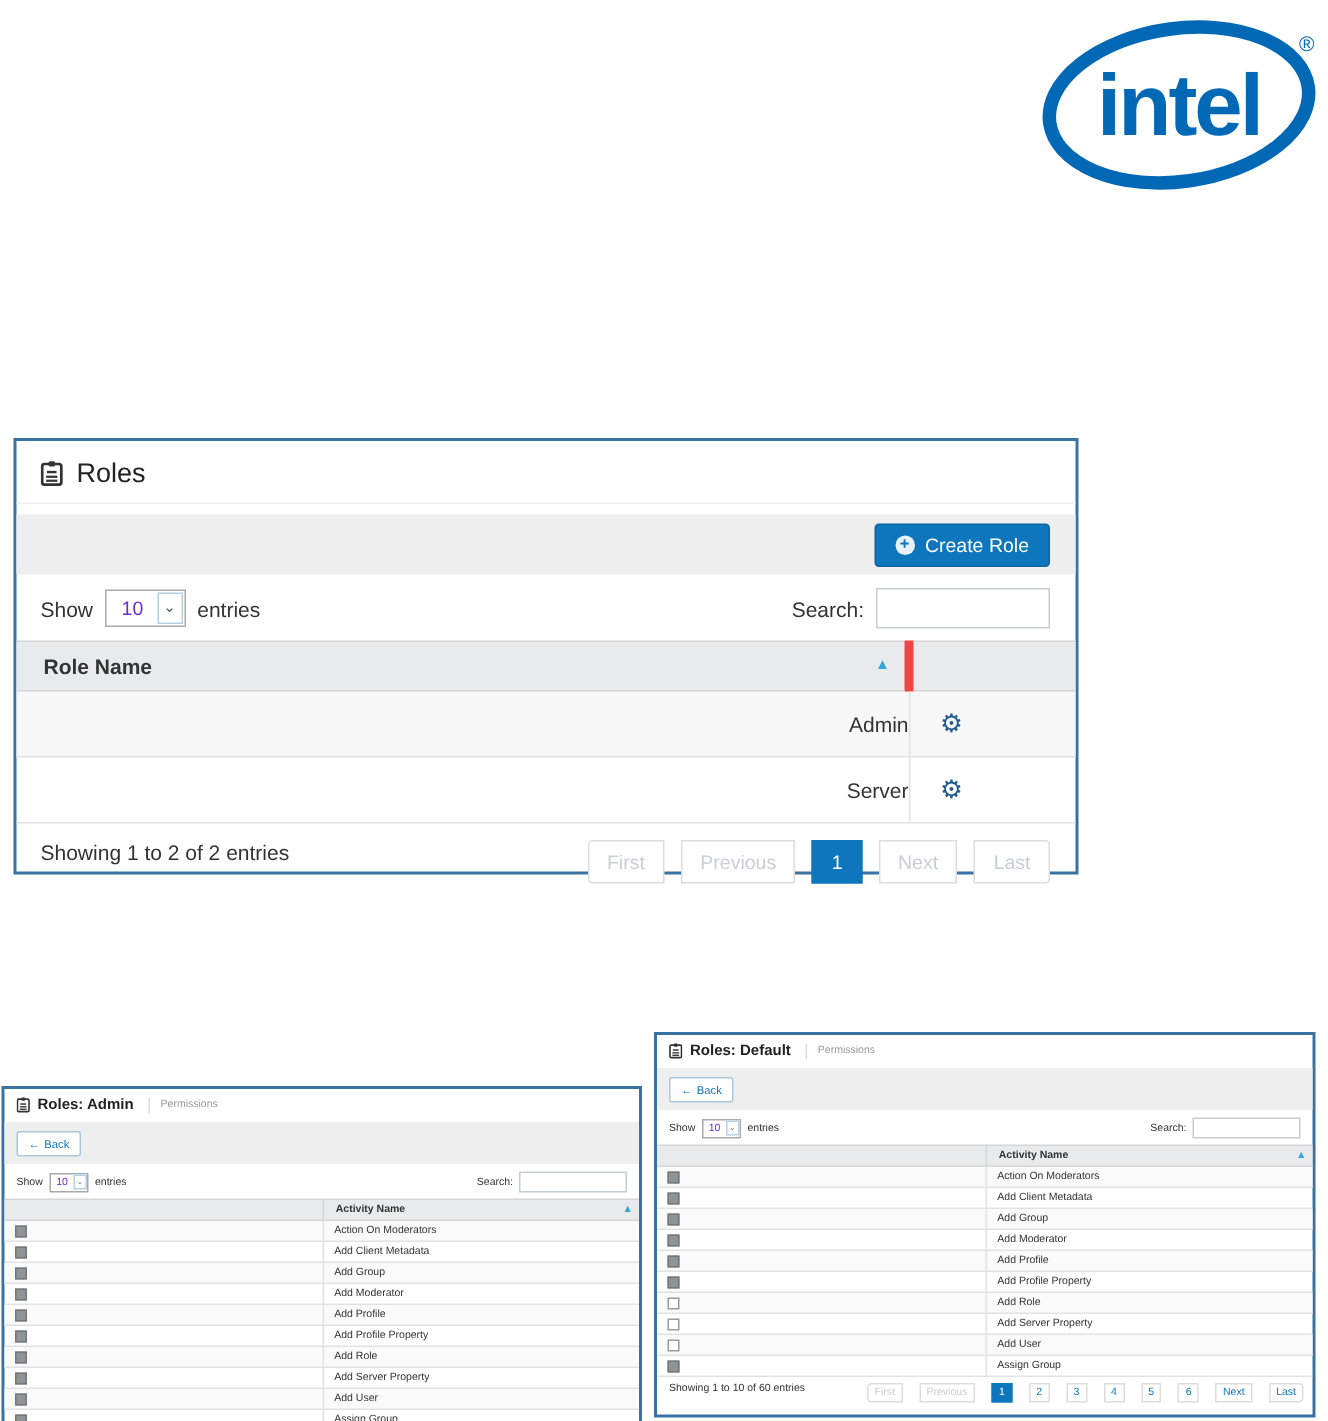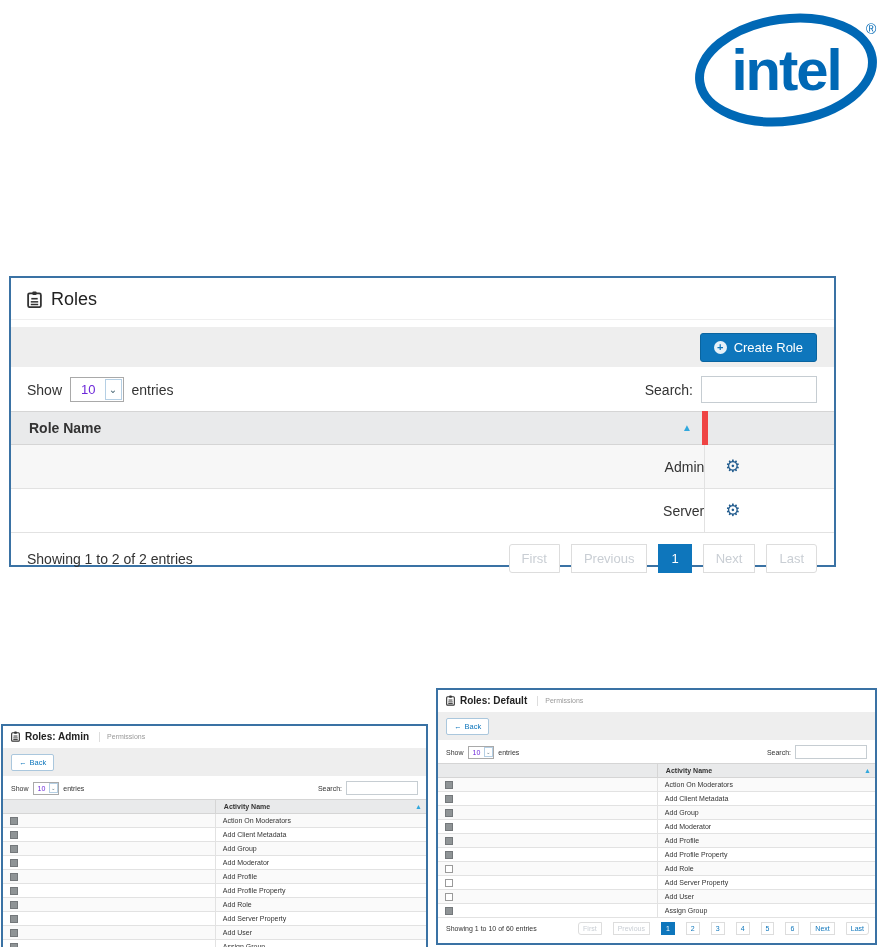--- a/index.html
+++ b/index.html
@@ -12,21 +12,21 @@
   }
   *{box-sizing:border-box;margin:0;padding:0;}
   html,body{width:885px;height:947px;background:#fff;overflow:hidden;
     font-family:"Liberation Sans","DejaVu Sans",sans-serif;color:#333;}
 
   
   .intel-logo{position:absolute;left:692px;top:6px;}
 
   
   .panel{position:absolute;border:2px solid var(--panelBorder);background:#fff;}
-  .main-panel{left:9px;top:276px;width:827px;height:291px;}
+  .main-panel{left:9px;top:292px;width:710px;height:291px;}
   .mini-left{left:1px;top:724px;width:427px;height:257px;}
   .mini-right{left:436px;top:688px;width:441px;height:257px;}
 
   .panel-header{display:flex;align-items:center;gap:9px;padding:11px 16px 9px;border-bottom:1px solid #efefef;}
   .panel-title{font-size:18px;color:#222;}
   .badge-icon{flex:0 0 auto;}
 
   .toolbar{background:#eee;height:40px;margin-top:7px;display:flex;align-items:center;
     justify-content:flex-end;padding-right:17px;}
   .btn-create{background:var(--accent);color:#fff;border:1px solid #0a649f;border-radius:3px;
@@ -50,21 +50,21 @@
     border-top:1px solid #d5d5d5;border-bottom:1px solid #d5d5d5;height:33px;padding:0 10px 0 18px;}
   .grid th .th-inner{display:flex;align-items:center;justify-content:space-between;}
   .grid th.col-main{width:84.3%;border-right:6px solid #ef4444;}
   .grid td{border-bottom:1px solid #e2e2e2;height:44px;padding:0 0 0 18px;}
   .grid td.name-cell{border-right:1px solid #e2e2e2;text-align:right;}
   .grid tbody tr:nth-child(odd){background:#f7f7f7;}
   .gear-cell{padding-left:20px !important;}
   .gear{font-size:17px;color:var(--gearBlue);cursor:pointer;line-height:1;}
   .sort{color:var(--sortArrow);font-size:10px;line-height:1;}
 
-  .panel-footer{display:flex;justify-content:space-between;align-items:center;
+  .panel-footer{display:flex;justify-content:space-between;
     padding:11px 17px 0 16px;font-size:14px;color:#333;}
   .pager{display:flex;gap:12px;}
   .page-btn{border:1px solid #ddd;background:#fff;color:var(--accent);font-size:13px;
     padding:6px 12px;margin-left:-1px;cursor:pointer;white-space:nowrap;}
   .page-btn:first-child{border-radius:3px 0 0 3px;margin-left:0;}
   .page-btn:last-child{border-radius:0 3px 3px 0;}
   .page-btn.disabled{color:var(--disabledText);cursor:default;}
   .page-btn.active{background:var(--accent);border-color:var(--accent);color:#fff;}
 
   

